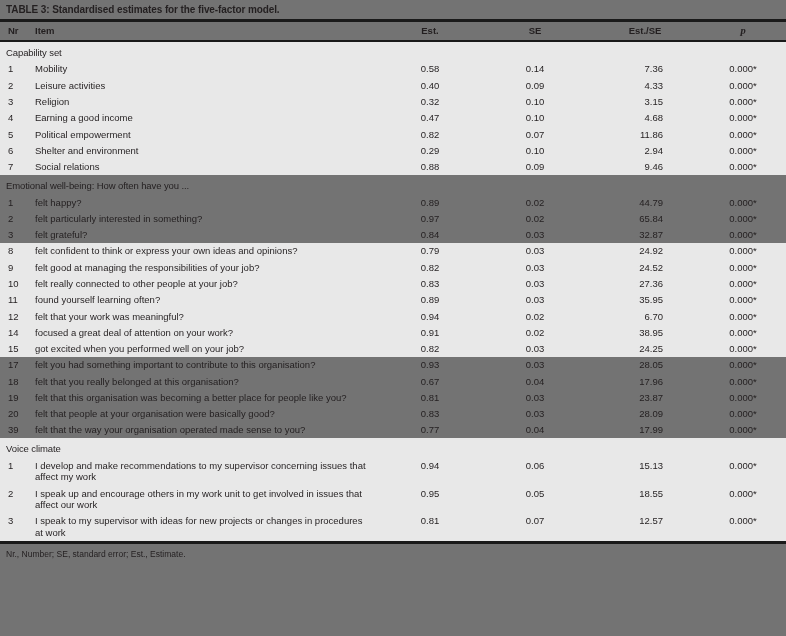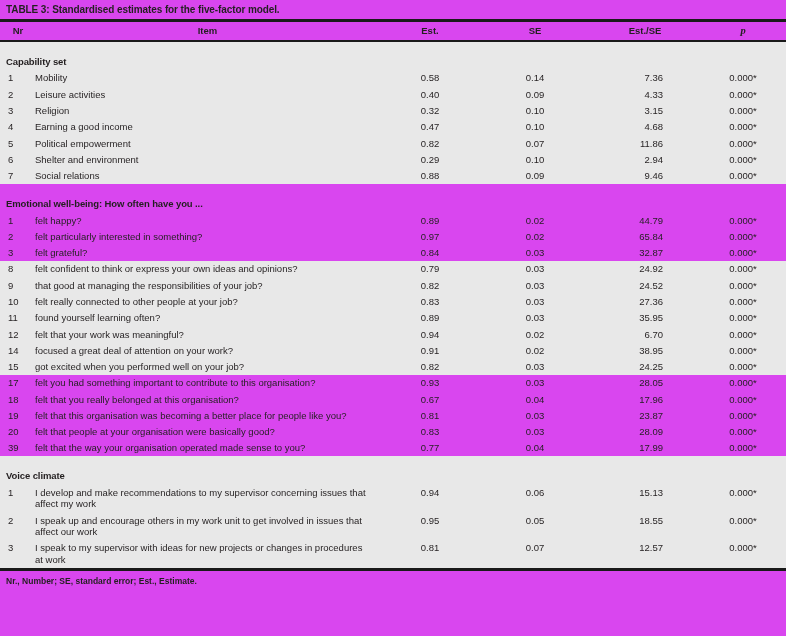--- a/index.html
+++ b/index.html
@@ -1,20 +1,20 @@
 <!DOCTYPE html>
 <html><head>
 <meta charset="utf-8">
 <style>
   html, body { margin: 0; padding: 0; background: #ffffff; }
   .page {
     width: 786px;
     height: 636px;
     box-sizing: border-box;
-    background: #d946ef;
+    background: #737373;
     color: #231f20;
     font-family: "Liberation Sans", sans-serif;
     overflow: hidden;
     position: relative;
   }
   .table-title {
     font-size: 10px;
     font-weight: bold;
     letter-spacing: -0.1px;
     padding: 4px 6px 4px 6px;
@@ -31,58 +31,57 @@
   col.c-se { width: 110px; }
   col.c-estse { width: 110px; }
   col.c-p { width: 86px; }
   thead th {
     font-size: 9.5px;
     font-weight: bold;
     padding: 3px 0 4px 0;
     border-bottom: 2px solid #1a1a1a;
     vertical-align: bottom;
   }
-  th.th-left { text-align: center; }
+  th.th-left { text-align: left; }
   th.th-nr { padding-left: 8px; }
   th.th-item { padding-left: 7px; }
   th.th-num { text-align: center; }
   th.th-p {
     font-family: "Liberation Serif", serif;
     font-style: italic;
     font-weight: bold;
     font-size: 10.5px;
   }
   tbody td {
     font-size: 9.5px;
     line-height: 11.5px;
     padding: 2.4px 0 2.4px 0;
     vertical-align: top;
   }
   tr.shaded { background: var(--shade, #e8e8e8); }
   td.section-title {
-    font-weight: bold;
+    font-weight: normal;
     padding-left: 6px;
-    padding-top: 14px;
+    padding-top: 5px;
     padding-bottom: 2.6px;
     letter-spacing: -0.1px;
   }
   td.cell-nr { padding-left: 8px; }
   td.cell-item { padding-left: 7px; padding-right: 12px; }
   td.cell-num { text-align: center; }
   span.dec {
     display: inline-block;
     width: 36px;
     text-align: right;
   }
   .footnotes {
     border-top: 3px solid #1a1a1a;
     padding: 4px 6px 0 6px;
     font-size: 8.5px;
     line-height: 13.5px;
-    font-weight: bold;
   }
   .p-ital {
     font-family: "Liberation Serif", serif;
     font-style: italic;
     font-size: 9px;
   }
 </style>
 </head>
 <body>
 
@@ -199,21 +198,21 @@
         <tr class="shaded">
           <td class="cell-nr">8</td>
           <td class="cell-item">felt confident to think or express your own ideas and opinions?</td>
           <td class="cell-num">0.79</td>
           <td class="cell-num">0.03</td>
           <td class="cell-num"><span class="dec">24.92</span></td>
           <td class="cell-num">0.000*</td>
         </tr>
         <tr class="shaded">
           <td class="cell-nr">9</td>
-          <td class="cell-item">that good at managing the responsibilities of your job?</td>
+          <td class="cell-item">felt good at managing the responsibilities of your job?</td>
           <td class="cell-num">0.82</td>
           <td class="cell-num">0.03</td>
           <td class="cell-num"><span class="dec">24.52</span></td>
           <td class="cell-num">0.000*</td>
         </tr>
         <tr class="shaded">
           <td class="cell-nr">10</td>
           <td class="cell-item">felt really connected to other people at your job?</td>
           <td class="cell-num">0.83</td>
           <td class="cell-num">0.03</td>

